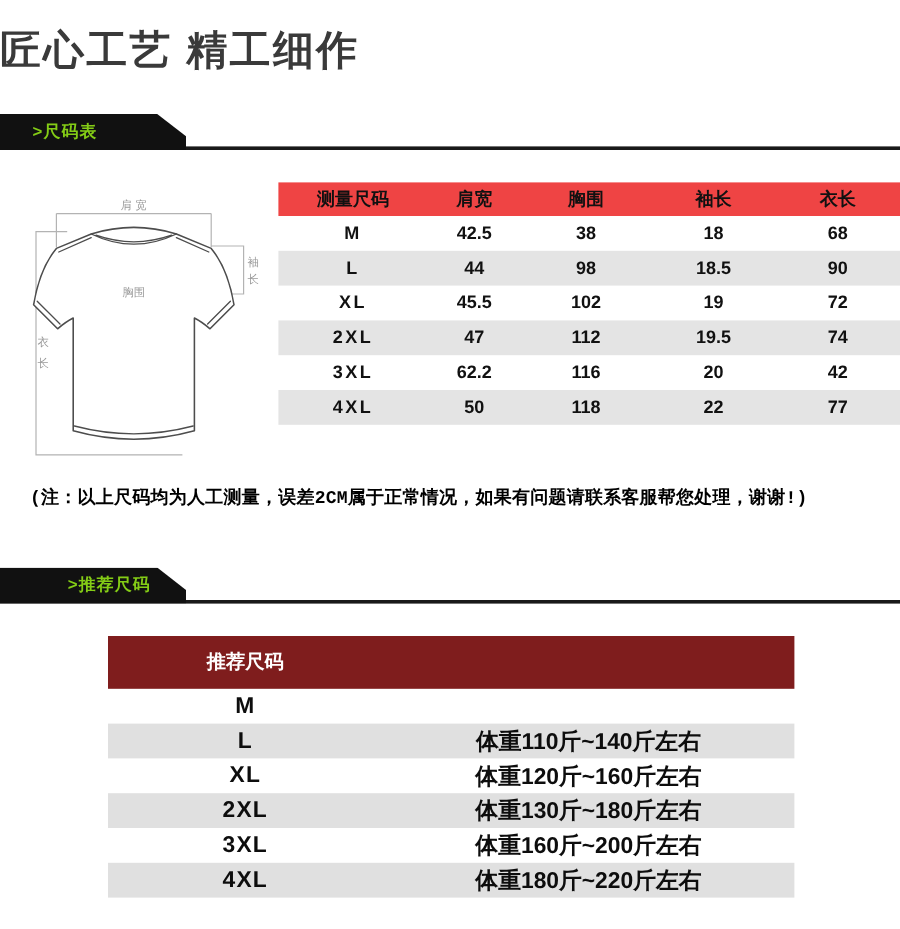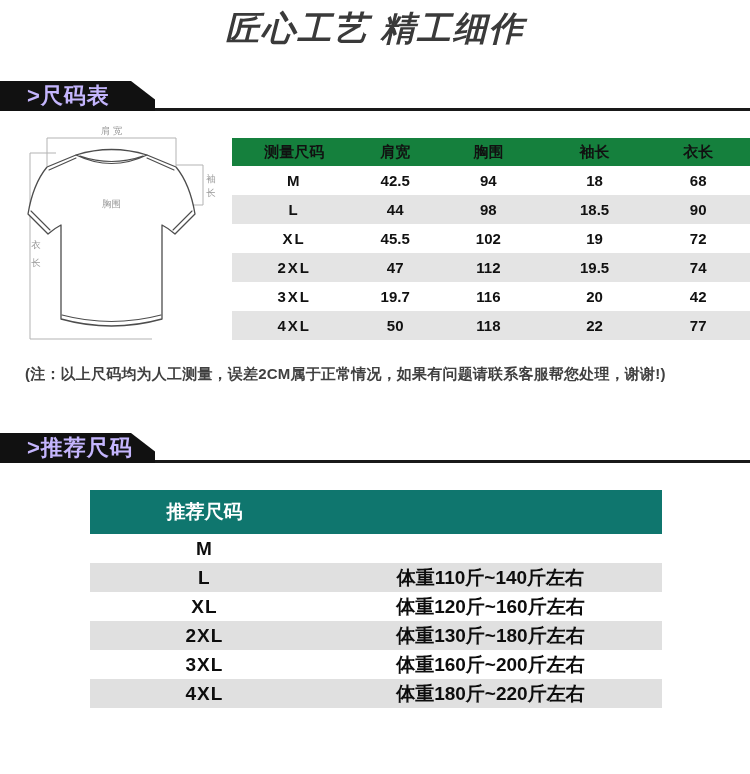--- a/index.html
+++ b/index.html
@@ -5,77 +5,78 @@
   * { margin:0; padding:0; box-sizing:border-box; }
   html,body { background:#fff; }
   .page {
     position:relative; width:750px; height:774px; margin:0 auto;
     background:#ffffff; overflow:hidden;
     font-family:"Liberation Sans","DejaVu Sans",sans-serif;
     color:#222;
   }
 
   
-  .header { text-align:center; padding-top:8px;font-style:italic; }
+  .header { padding-top:22px; }
   .title {
     font-size:34px; font-weight:700; color:#3a3a3a;
     letter-spacing:2px; line-height:40px;
   }
   .subtitle {
     margin-top:7px; font-size:10px; font-weight:700; color:#a3a3a3;
     letter-spacing:3px;
   }
 
   
   .banner-row { position:relative; height:30px; margin-top:33px; }
-  .banner-row.second { margin-top:49px; }
+  .banner-row.second { margin-top:49px;text-align:center; }
   .banner-line {
     position:absolute; left:0; right:0; bottom:0; height:3px; background:#191919;
   }
   .banner {
     position:absolute; left:0; top:0; width:155px; height:30px;
-    background:#111111; color:#c4b5fd;
-    font-size:22px; font-weight:700; letter-spacing:1px;
+    background:#111111; color:#84cc16;
+    font-size:14px; font-weight:700; letter-spacing:1px;
     line-height:29px; padding-left:27px;
     clip-path: polygon(0 0, calc(100% - 24px) 0, 100% 62%, 100% 100%, 0 100%);
   }
 
   
   .size-section { display:flex; margin-top:11px; }
-  .diagram { flex:none; width:222px; height:222px; margin-left:10px; position:relative; }
+  .diagram { flex:none; width:222px; height:222px; margin-left:10px; position:relative;margin-top:26px; }
   .diagram svg { display:block; width:222px; height:222px; }
   .m-line { stroke:#b3b3b3; stroke-width:1; fill:none; }
   .m-label { fill:#9a9a9a; font-size:9.5px; font-family:"Liberation Sans","DejaVu Sans",sans-serif; }
   .shirt { stroke:#4d4d4d; stroke-width:1.3; fill:#ffffff; stroke-linejoin:round; }
   .shirt-detail { stroke:#4d4d4d; stroke-width:1.1; fill:none; stroke-linecap:round; }
 
   .size-table { flex:1; margin-top:16px; font-weight:700; }
   .st-row {
     display:grid; grid-template-columns:24% 15% 21% 20% 20%;
     align-items:center; text-align:center;
     height:29px; font-size:15px; color:#111;
   }
-  .st-row.head { height:28px; background:#15803d; }
+  .st-row.head { height:28px; background:#ef4444; }
   .st-row.alt { background:#e4e4e4; }
   .st-size { letter-spacing:2px; }
 
   
   .note {
-    margin:21px 20px 0 25px; font-size:15px; font-weight:600; color:#404040;
+    margin:21px 20px 0 25px; font-size:15px; font-weight:600; color:#000000;
     letter-spacing:0.2px;
+    font-family:Liberation Mono, monospace;
   }
 
   
   .rec-table { width:572px; margin:27px 0 0 90px; }
   .rec-row {
     display:grid; grid-template-columns:40% 60%;
     align-items:center; text-align:center;
     height:29px; font-size:19px; font-weight:700; color:#0d0d0d;
   }
-  .rec-row.head { height:44px; background:#0f766e; color:#ffffff; font-size:19px;gap:31px; }
+  .rec-row.head { height:44px; background:#7f1d1d; color:#ffffff; font-size:16px;gap:31px; }
   .rec-row.alt { background:#e0e0e0; }
   .rec-size { letter-spacing:1px; }
 </style>
 </head>
 <body>
 
 <div class="page">
 
   <div class="header">
     <div class="title">匠心工艺 精工细作</div>
@@ -115,21 +116,21 @@
       <div class="st-row head">
         <div>测量尺码</div>
         <div>肩宽</div>
         <div>胸围</div>
         <div>袖长</div>
         <div>衣长</div>
       </div>
       <div class="st-row">
         <div class="st-size">M</div>
         <div>42.5</div>
-        <div>94</div>
+        <div>38</div>
         <div>18</div>
         <div>68</div>
       </div>
       <div class="st-row alt">
         <div class="st-size">L</div>
         <div>44</div>
         <div>98</div>
         <div>18.5</div>
         <div>90</div>
       </div>
@@ -142,21 +143,21 @@
       </div>
       <div class="st-row alt">
         <div class="st-size">2XL</div>
         <div>47</div>
         <div>112</div>
         <div>19.5</div>
         <div>74</div>
       </div>
       <div class="st-row">
         <div class="st-size">3XL</div>
-        <div>19.7</div>
+        <div>62.2</div>
         <div>116</div>
         <div>20</div>
         <div>42</div>
       </div>
       <div class="st-row alt">
         <div class="st-size">4XL</div>
         <div>50</div>
         <div>118</div>
         <div>22</div>
         <div>77</div>

